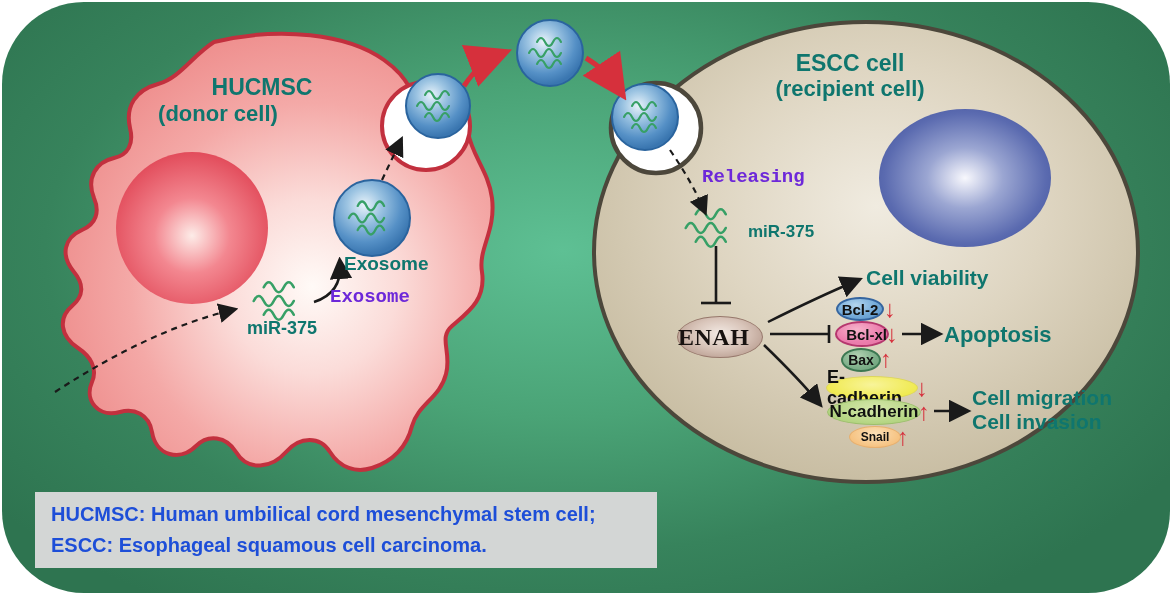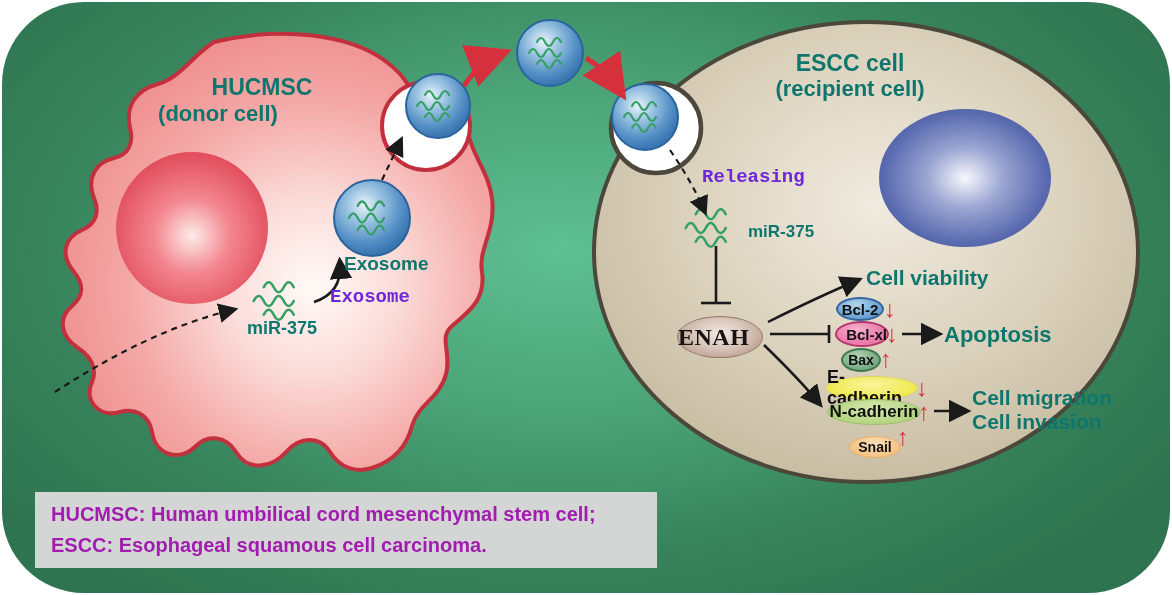--- a/index.html
+++ b/index.html
@@ -22,21 +22,21 @@
   .pill-blue{background:radial-gradient(ellipse at 40% 30%, #b4d6ee 0%, #74aad8 55%, #5590c6 100%);border:2px solid #35659f;}
   .pill-green{background:radial-gradient(ellipse at 40% 30%, #b2d2b2 0%, #7cae88 60%, #6aa078 100%);border:2px solid #3d7852;}
   .pill-yellow{background:radial-gradient(ellipse at 50% 35%, #f8f49a 0%, #f0ea52 70%, #e9e246 100%);border:1px solid #ddd65a;}
   .pill-lightgreen{background:radial-gradient(ellipse at 50% 35%, #d6e8ac 0%, #b3d481 70%, #a6cc72 100%);border:1px solid #9cbf6c;align-items:center;}
   .pill-peach{background:radial-gradient(ellipse at 50% 35%, #fbe0b8 0%, #f6c382 70%, #f2b96e 100%);border:1px solid #e7b070;}
   .updown{position:absolute;z-index:4;font-weight:bold;color:#d6303c;font-size:24px;line-height:1;}
   #legend-box{
     position:absolute;z-index:3;left:35px;top:492px;width:622px;height:76px;background:#d3d6d5;
     display:flex;flex-direction:column;justify-content:center;padding:2px 16px;box-sizing:border-box;gap:8px;
   }
-  #legend-box .legend-line{font-size:20px;font-weight:bold;color:#a21caf;}
+  #legend-box .legend-line{font-size:20px;font-weight:bold;color:#1d4ed8;}
   .enah{
     position:absolute;z-index:3;left:677px;top:316px;width:84px;height:40px;border-radius:50%;
     background:radial-gradient(ellipse at 50% 42%, #f3eae4 0%, #d9c5ba 45%, #aa8b7d 100%);
     border:1px solid #97786c;display:flex;align-items:center;
     font-family:"Liberation Serif",serif;font-weight:bold;font-size:24px;color:#181210;letter-spacing:.5px;
   }
 </style>
 </head>
 <body>
 
@@ -196,21 +196,21 @@
   <div class="pill pill-green" style="left:841px;top:348px;width:40px;height:24px;font-size:14px;">
     <span>Bax</span>
   </div>
 
   <div class="pill pill-yellow" style="left:826px;top:376px;width:92px;height:24px;font-size:18px;">
     <span>E-cadherin</span>
   </div>
   <div class="pill pill-lightgreen" style="left:827px;top:399px;width:94px;height:26px;font-size:17px;">
     <span>N-cadherin</span>
   </div>
-  <div class="pill pill-peach" style="left:849px;top:436px;width:52px;height:22px;font-size:14px;">
+  <div class="pill pill-peach" style="left:849px;top:426px;width:52px;height:22px;font-size:12px;">
     <span>Snail</span>
   </div>
 
   <span class="updown" style="left:884px;top:297px;">↓</span>
   <span class="updown" style="left:886px;top:322px;">↓</span>
   <span class="updown" style="left:880px;top:347px;">↑</span>
   <span class="updown" style="left:916px;top:376px;">↓</span>
   <span class="updown" style="left:918px;top:400px;">↑</span>
   <span class="updown" style="left:897px;top:425px;">↑</span>
 

